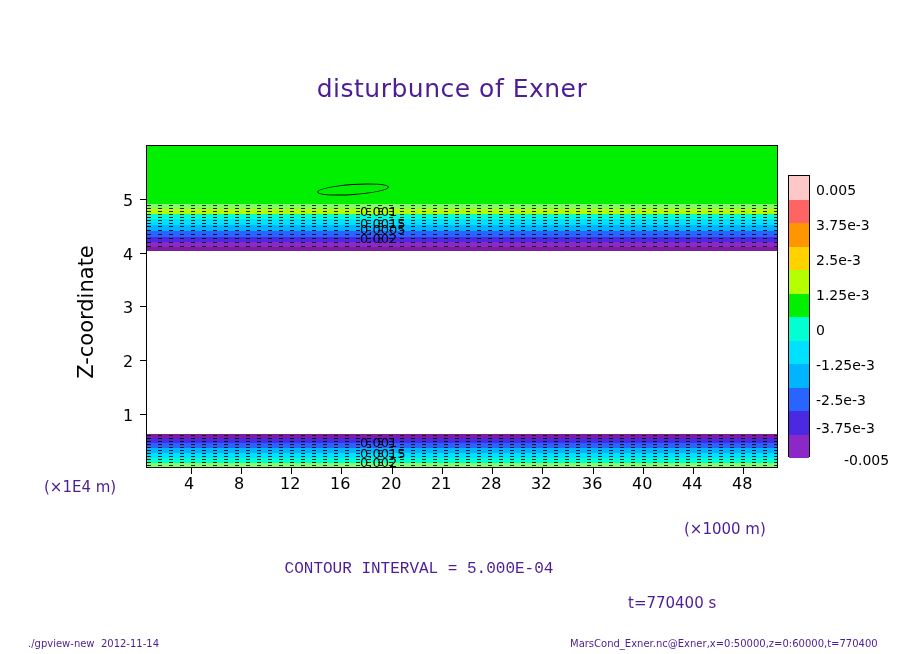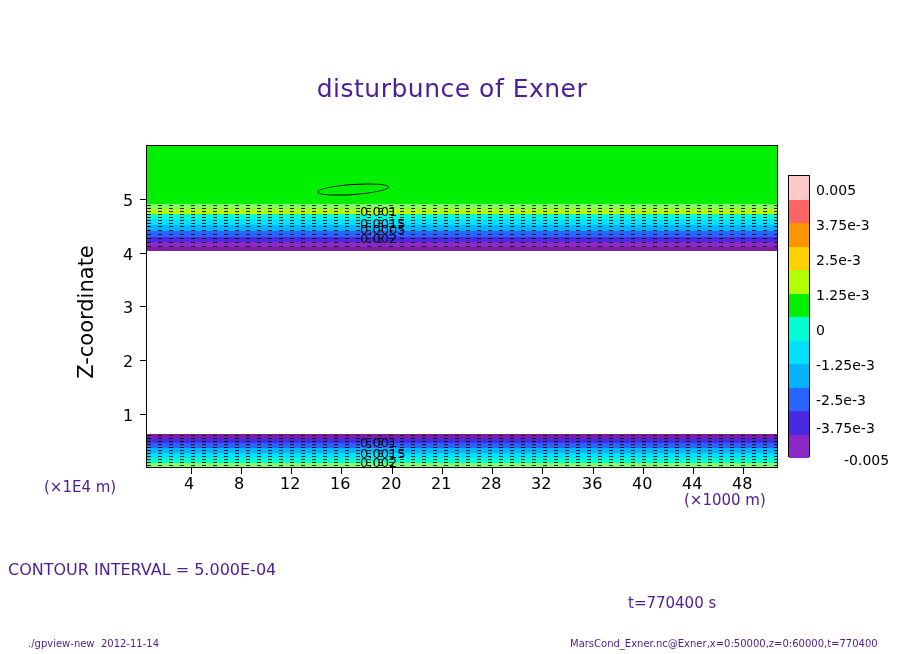--- a/index.html
+++ b/index.html
@@ -112,22 +112,22 @@
     transform-origin: center center;
   }
   #xlabel {
     position: absolute;
     left: 0; top: 515px; width: 760px;
     text-align: center;
     font-size: 21px;
   }
   .axnum { position: absolute; font-size: 16px; color: #000; white-space: pre; }
   #unit-left  { left: 44px; top: 478px;  font-size: 15px; }
-  #unit-right { left: 684px; top: 491px; font-size: 15px; }
-  #contour-interval { left: 8px; top: 560px; width: 838px; text-align: left; font-size: 16px; }
+  #unit-right { left: 684px; top: 520px; font-size: 15px; }
+  #contour-interval { left: 0; top: 560px; width: 838px; text-align: center; font-size: 16px; font-family: Liberation Mono, monospace; }
   #time-label { left: 628px; top: 594px; font-size: 15px; }
   #footer-left { left: 28px; top: 638px; font-size: 10px; }
   #footer-right { left: 570px; top: 638px; font-size: 10px; }
 </style>
 </head>
 <body>
 
 <div id="root">
 
   <div class="txt" id="title">disturbunce of Exner</div>

